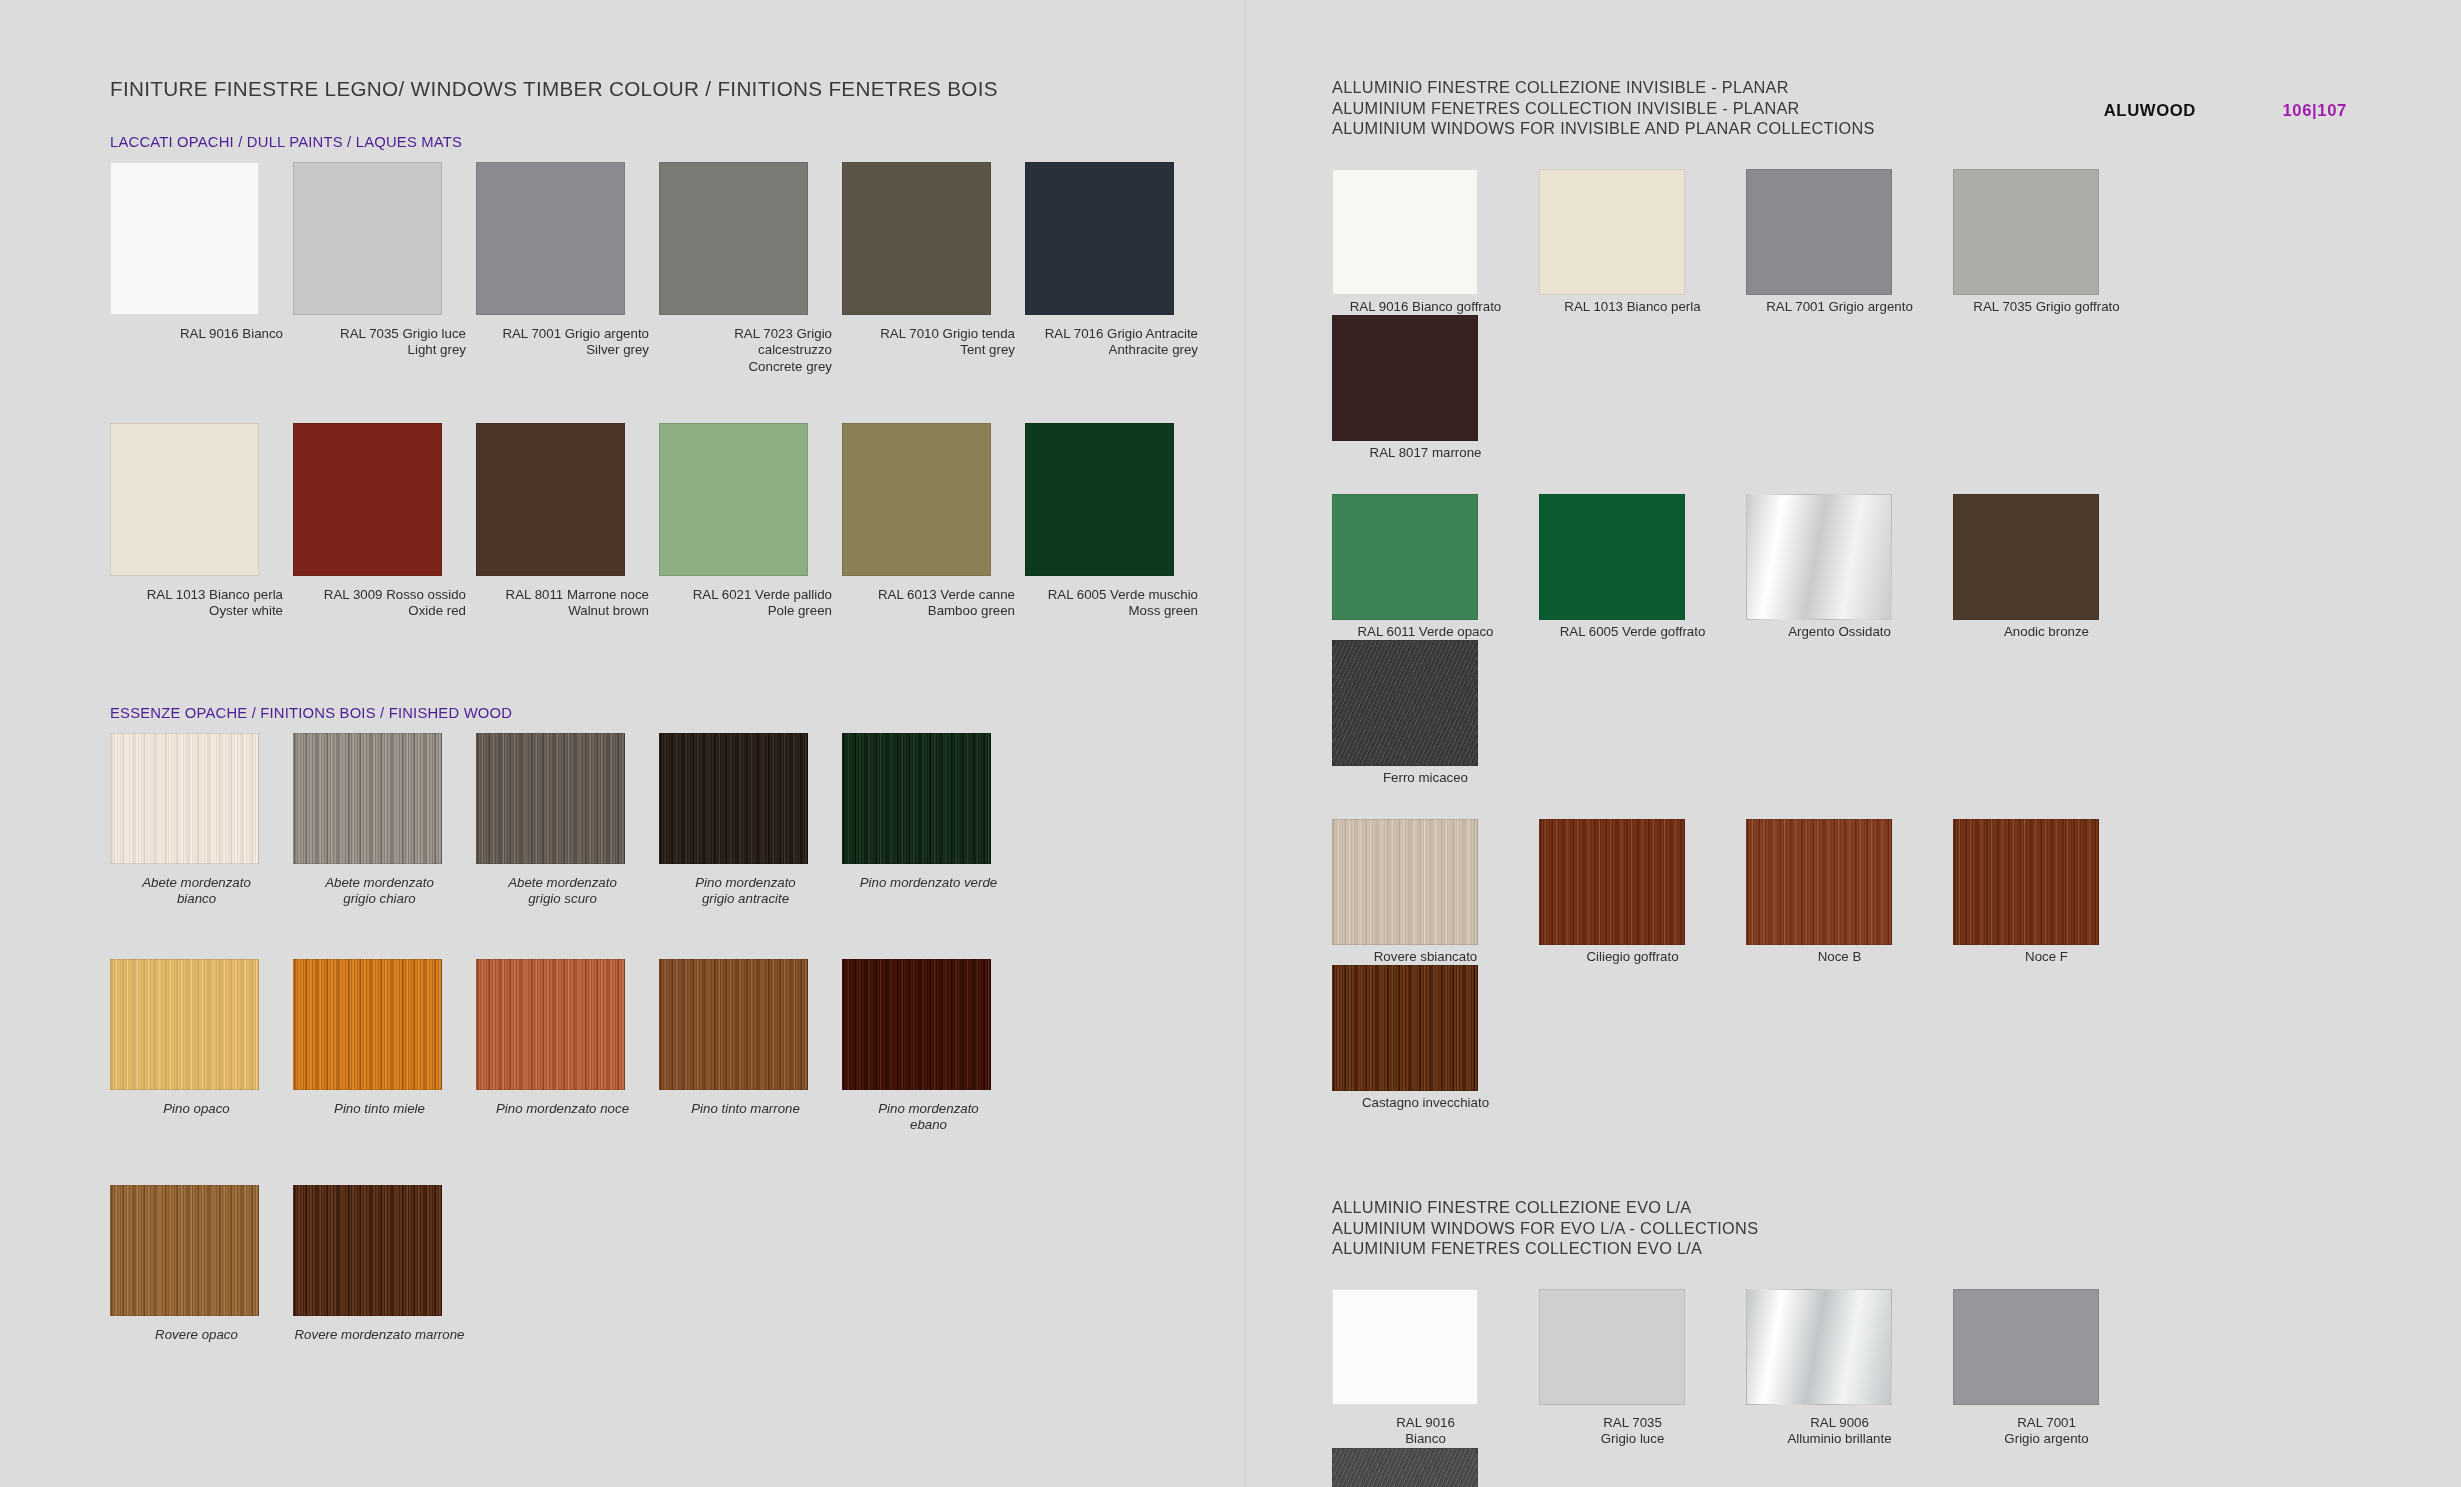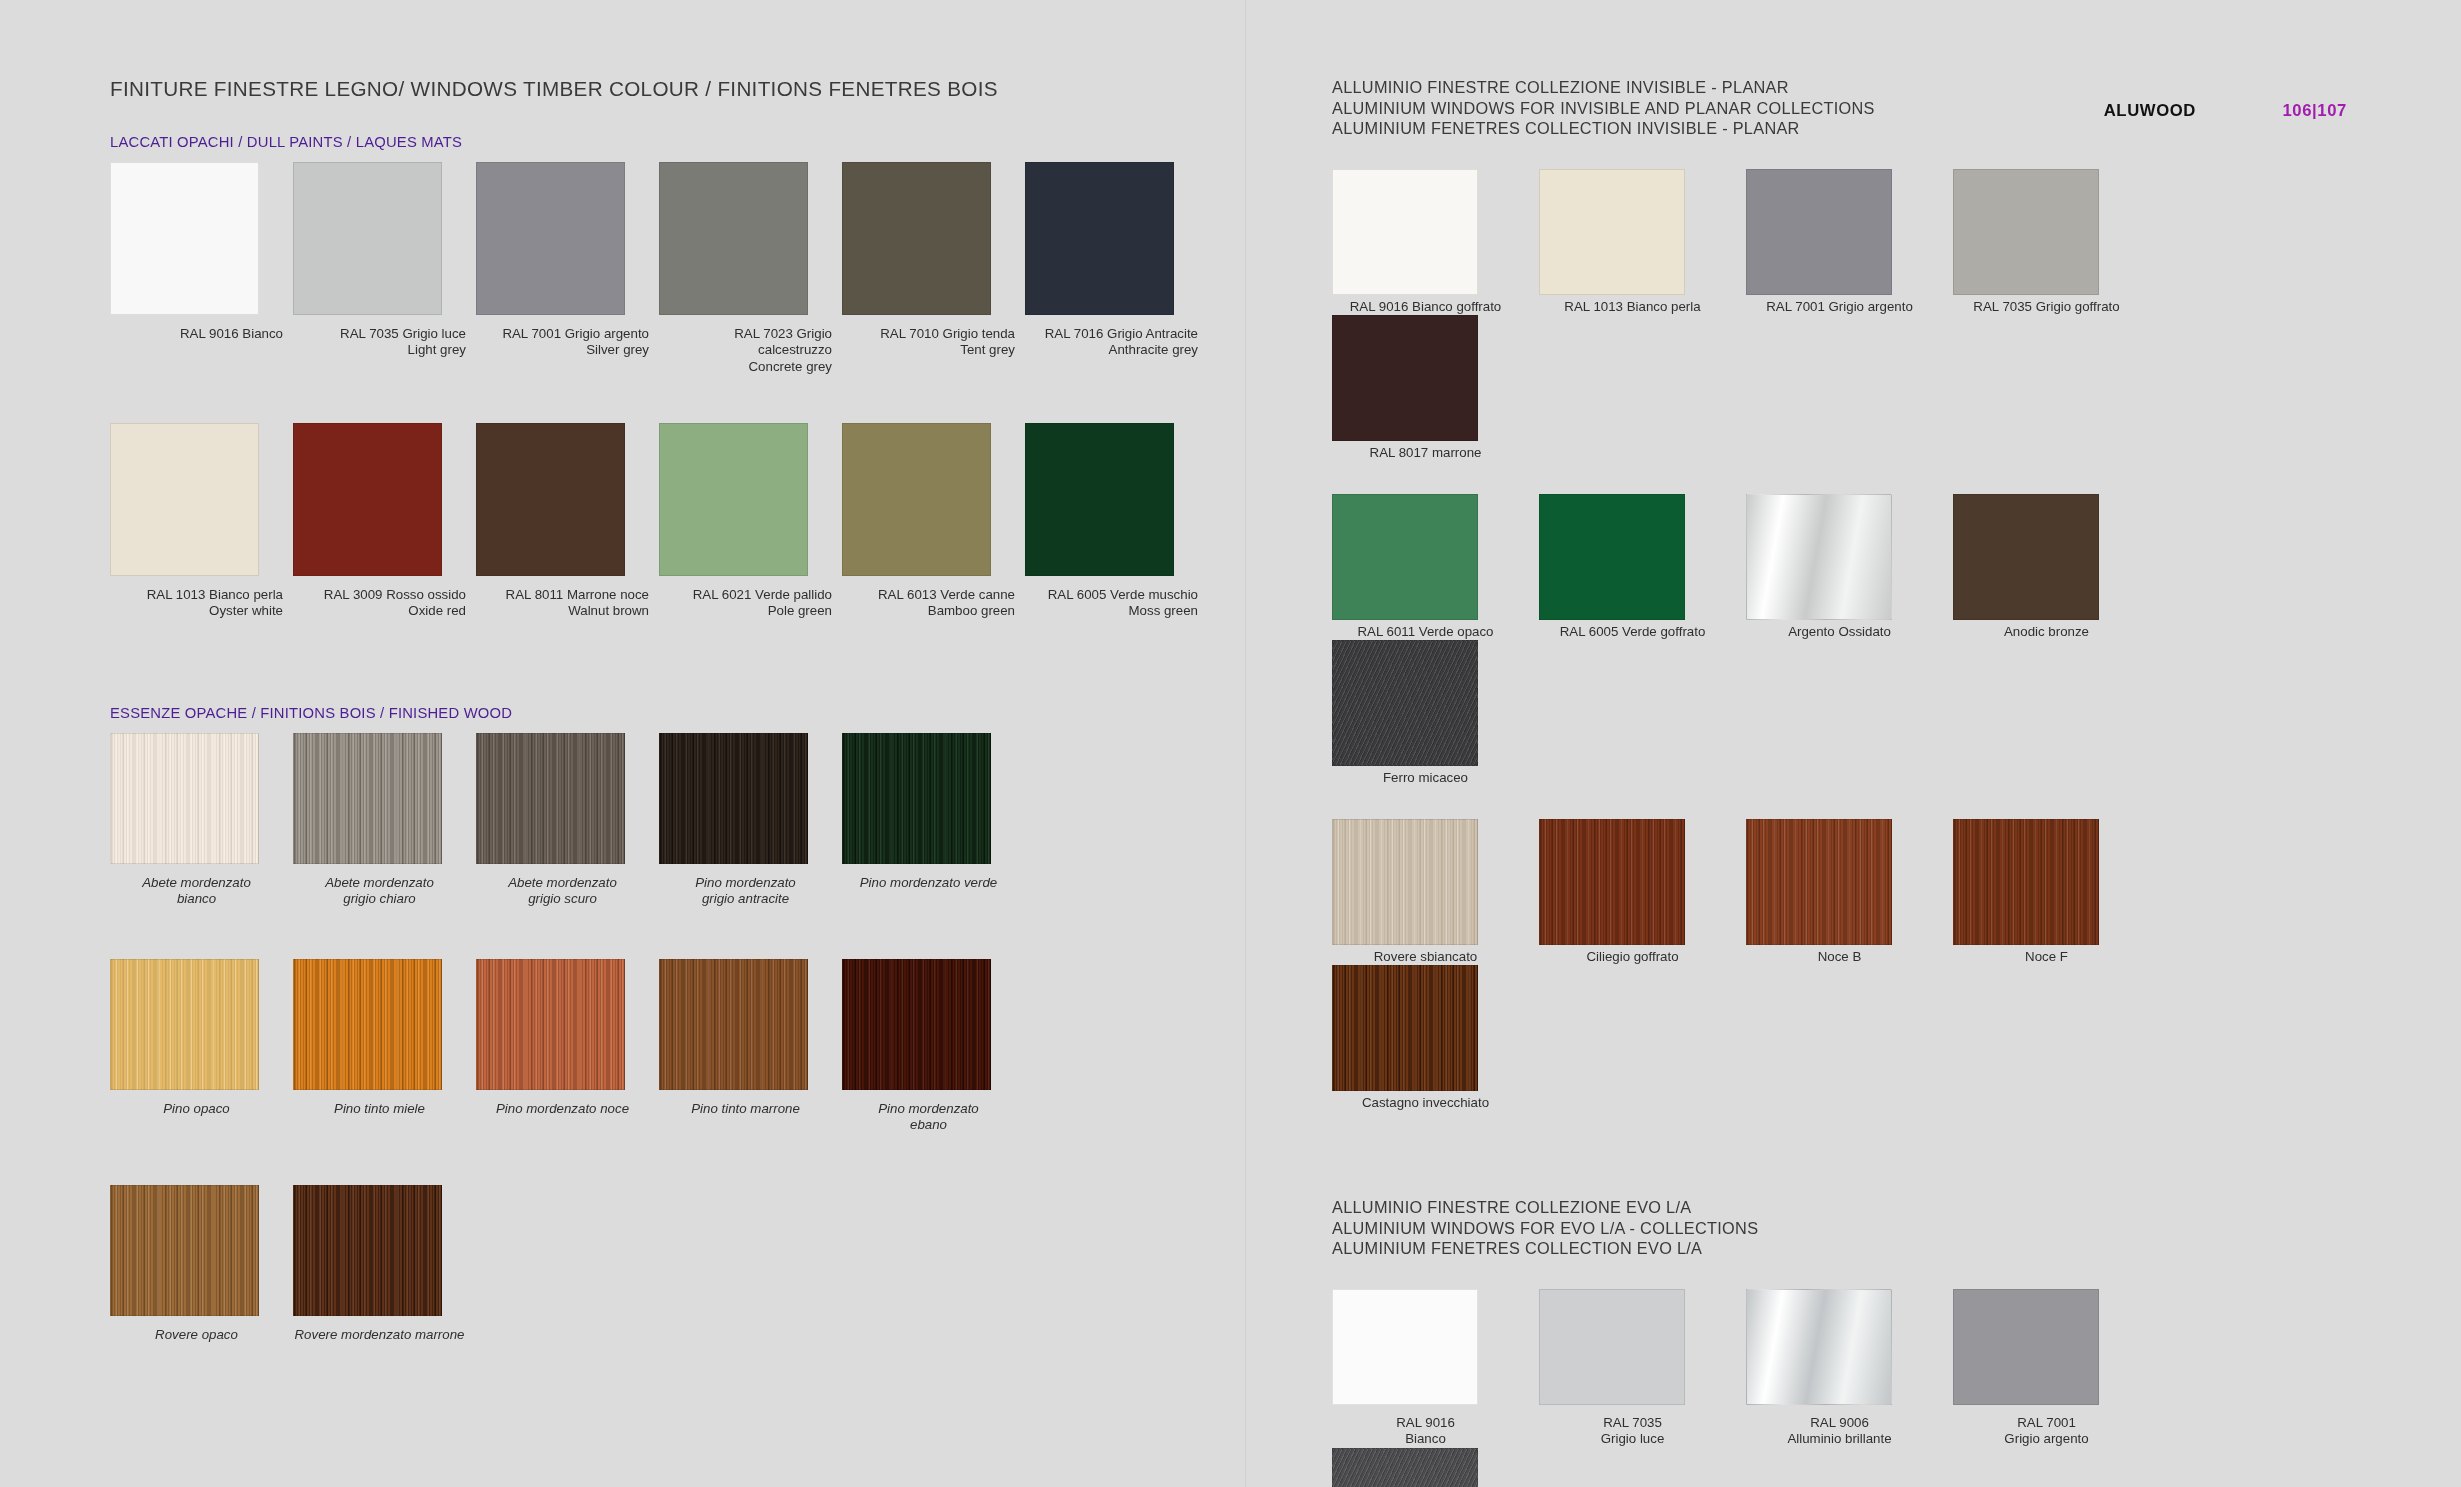--- a/index.html
+++ b/index.html
@@ -187,22 +187,22 @@
           <div class="sw" style="background: repeating-linear-gradient(90deg, rgba(0, 0, 0, 0.32) 0px, rgba(0, 0, 0, 0.32) 2px, rgba(0, 0, 0, 0) 2px, rgba(0, 0, 0, 0) 4.9px, rgba(255, 255, 255, 0.07) 4.9px, rgba(255, 255, 255, 0.07) 5.9px, rgba(0, 0, 0, 0) 5.9px, rgba(0, 0, 0, 0) 10.8px), repeating-linear-gradient(90deg, rgba(0, 0, 0, 0.32) 0px, rgba(0, 0, 0, 0.32) 1px, rgba(0, 0, 0, 0) 1px, rgba(0, 0, 0, 0) 3px), rgb(95, 49, 25);"></div>
           <div class="cap">Rovere mordenzato marrone</div>
         </div>
       </div>
   </div>
 
   <div class="col-right">
 
     <div class="rt-head">
       <div class="ln">ALLUMINIO FINESTRE COLLEZIONE INVISIBLE - PLANAR</div>
+      <div class="ln">ALUMINIUM FENETRES COLLECTION INVISIBLE - PLANAR</div>
       <div class="ln">ALUMINIUM WINDOWS FOR INVISIBLE AND PLANAR COLLECTIONS</div>
-      <div class="ln">ALUMINIUM FENETRES COLLECTION INVISIBLE - PLANAR</div>
       <div class="brand-wrap">
         <span class="brand">ALUWOOD</span>
         <span class="pageno">106|107</span>
       </div>
     </div>
 
     <div class="grid g-right">
         <div class="cell">
           <div class="sw" style="background: rgb(248, 247, 243);"></div>
           <div class="cap">RAL 9016 Bianco goffrato</div>

